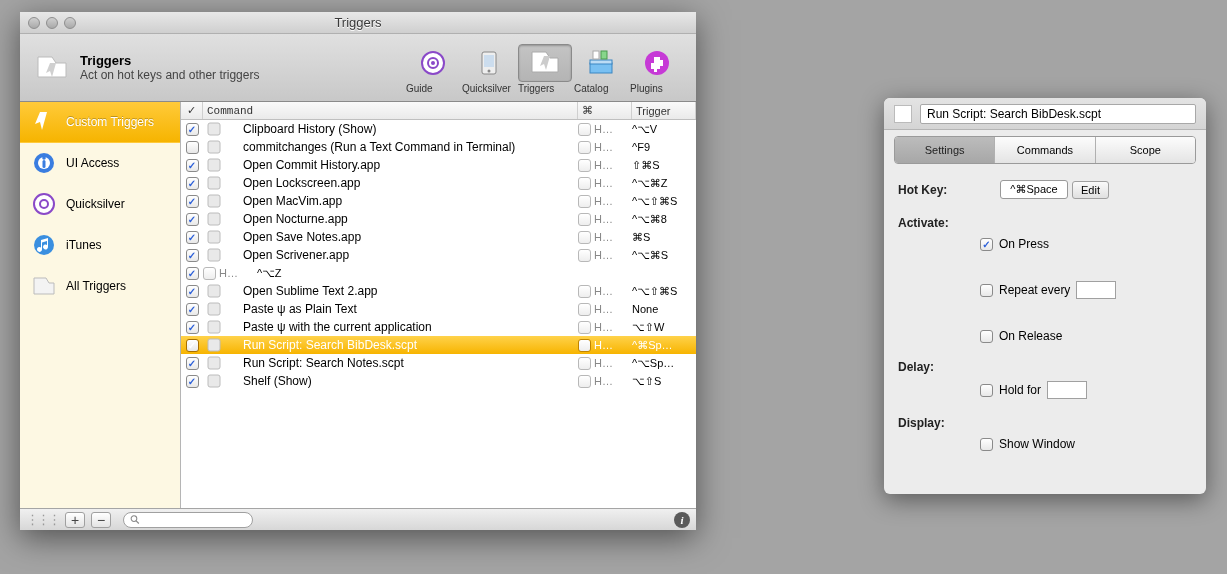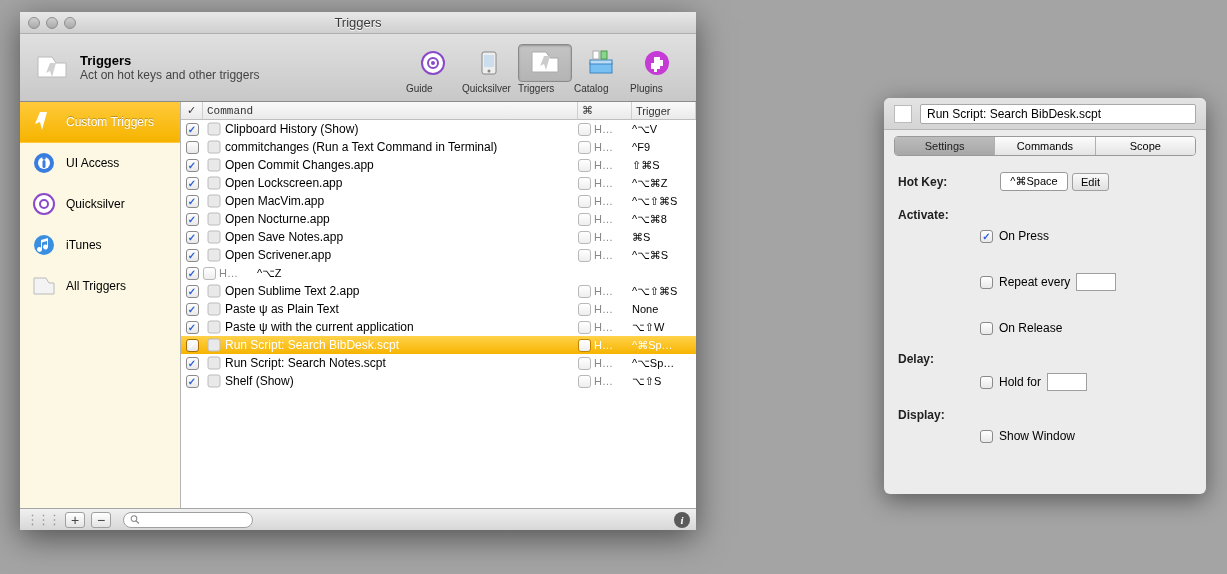--- a/index.html
+++ b/index.html
@@ -150,21 +150,21 @@
   width:13px; height:13px;
   border:1px solid #8a8a8a; border-radius:3px;
   background:linear-gradient(to bottom,#fff,#e8e8e8);
   display:flex; align-items:center; justify-content:center;
   font-size:10px; color:#2b5fd9;
 }
 .row .cb.checked::before { content:"✓"; font-weight:bold; }
 .row.sel .cb { border-color:#a86f00; color:#fff; }
 
 .row .c-cmd {
-  flex:1; display:flex; align-items:center; gap:4px;
+  flex:1; display:flex; align-items:center; gap:22px;
   padding-left:4px; overflow:hidden; white-space:nowrap; text-overflow:ellipsis;
 }
 .row .c-cmd .ric {
   width:14px; height:14px;
   display:inline-flex; align-items:center; justify-content:center;
   font-size:10px;
 }
 .row .c-short1 {
   width:54px; display:flex; align-items:center; gap:3px;
 }
@@ -240,21 +240,21 @@
 .insp-head input {
   flex:1; height:20px;
   border:1px solid #a8a8a8; border-radius:2px;
   padding:0 6px; font-size:12px;
   background:#fff;
 }
 
 .insp-tabs {
   display:flex; margin:6px 10px 0 10px;
   border:1px solid #9a9a9a; border-radius:4px; overflow:hidden;
-  height:20px;
+  height:28px;
 }
 .insp-tabs .tab {
   flex:1; display:flex; align-items:center; justify-content:center;
   font-size:11px; background:linear-gradient(to bottom,#fcfcfc,#e4e4e4);
   border-right:1px solid #b0b0b0;
 }
 .insp-tabs .tab:last-child { border-right:none; }
 .insp-tabs .tab.active {
   background:linear-gradient(to bottom,#bcbcbc,#a7a7a7);
   color:#222;
@@ -478,21 +478,21 @@
           <div class="row">
             <div class="c-check">
               <span class="cb checked"></span>
             </div>
             <div class="c-cmd">
               <span class="ric">
                 <svg width="14" height="14">
                   <rect x="1" y="1" width="12" height="12" rx="2" fill="#e9e9e9" stroke="#bcbcbc"></rect>
                 </svg>
               </span>
-              <span>Open Commit Changes.app</span>
+              <span>Open Commit History.app</span>
             </div>
             <div class="c-short1">
               <span class="minich"></span>
               <span class="htxt">H…</span>
             </div>
             <div class="c-trig">⇧⌘S</div>
           </div>
           <div class="row">
             <div class="c-check">
               <span class="cb checked"></span>

